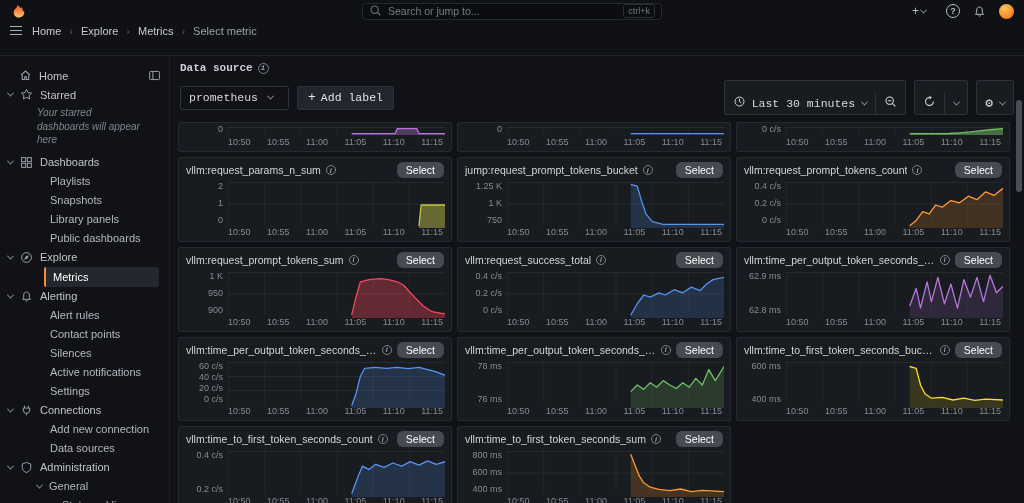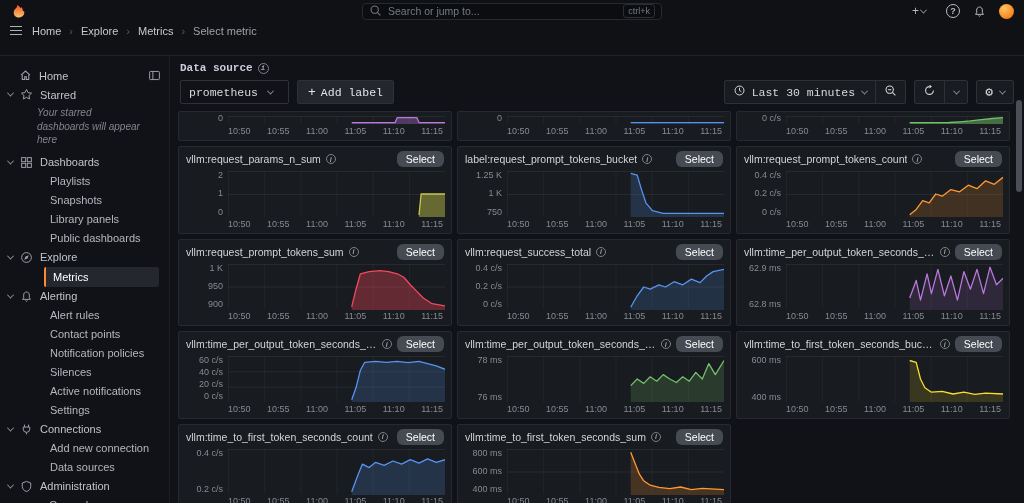--- a/index.html
+++ b/index.html
@@ -50,21 +50,21 @@
   .main { flex:1; display:flex; flex-direction:column; position:relative; overflow:hidden; min-width:0; }
   .toolbar { padding:6px 10px 7px;font-family:Liberation Mono, monospace; }
   .ds-label-row { display:flex; align-items:center; gap:5px; font-size:11px; font-weight:700; color:#ccccdc; }
   .pinfo { width:11px; height:11px; border:1px solid #7d8187; border-radius:50%; font-size:7.5px; display:inline-flex; align-items:center; justify-content:center; color:#9da1a8; font-style:italic; font-weight:700; cursor:pointer; flex:none; }
   .tb-row { display:flex; align-items:center; gap:8px; margin-top:6px; }
   .select-input { display:flex; align-items:center; gap:10px; height:24px; padding:0 8px; background:#111217; border:1px solid #2e3238; border-radius:2px; font-size:11.5px; color:#d8d9dd; min-width:104px; justify-content:center; cursor:pointer; }
   .ghost-btn { display:flex; align-items:center; gap:5px; height:24px; padding:0 10px; background:#23262c; border:1px solid #2e3238; border-radius:2px; color:#e3e4e8; font-size:11.5px; font-family:inherit; cursor:pointer; }
   .ghost-btn .plus { font-size:13px; line-height:1; }
   .tb-right { margin-left:auto; display:flex; gap:8px; }
   .btn-group { display:flex; border:1px solid #2e3238; border-radius:2px; overflow:hidden; background:#181b20; }
-  .gbtn { display:flex; align-items:center; gap:6px; padding:0 8px; height:22px; font-size:11.5px; color:#d8d9dd; border-left:1px solid #2e3238; cursor:pointer; }
+  .gbtn { display:flex; align-items:center; gap:6px; padding:0 8px; height:22px; font-size:11.5px; color:#d8d9dd; border-left:1px solid #2e3238; cursor:pointer;margin-top:11px; }
   .gbtn:first-child { border-left:none; }
   .gbtn .chev { margin-right:0; margin-left:1px; }
   .gear-glyph { font-size:13px; line-height:1; }
   
   .grid { flex:1; display:grid; grid-template-columns:repeat(3,1fr); grid-template-rows:30px repeat(4,minmax(0,1fr)); gap:5px; padding:0 14px 8px 8px; min-height:0; }
   .panel { background:#181b1f; border:1px solid #26292f; border-radius:2px; display:flex; flex-direction:column; padding:0 6px 3px; min-height:0; overflow:hidden; }
   .panel-head { display:flex; align-items:center; gap:5px; padding:4px 1px 2px;justify-content:space-between; }
   .panel-title { font-size:10.5px; color:#d3d4d8; white-space:nowrap; overflow:hidden; text-overflow:ellipsis; }
   .panel-head .pinfo { width:10px; height:10px; font-size:7px; }
   .select-btn { margin-left:auto; flex:none; background:#464a52; border:none; border-radius:6px; color:#fff; font-size:10.5px; padding:2px 9px; font-family:inherit; cursor:pointer; }
@@ -203,23 +203,20 @@
         </span>
         <span class="sb-label">Alerting</span>
       </div>
       <div class="sb-item lvl1">
         <span class="sb-label">Alert rules</span>
       </div>
       <div class="sb-item lvl1">
         <span class="sb-label">Contact points</span>
       </div>
       <div class="sb-item lvl1">
-        <span class="sb-label">Notification policies</span>
-      </div>
-      <div class="sb-item lvl1">
         <span class="sb-label">Silences</span>
       </div>
       <div class="sb-item lvl1">
         <span class="sb-label">Active notifications</span>
       </div>
       <div class="sb-item lvl1">
         <span class="sb-label">Settings</span>
       </div>
       <div class="sb-item lvl0 haschev">
         <i class="chev"></i>
@@ -393,21 +390,21 @@
             <span>10:50</span>
             <span>10:55</span>
             <span>11:00</span>
             <span>11:05</span>
             <span>11:10</span>
             <span>11:15</span>
           </div>
         </div>
         <div class="panel">
           <div class="panel-head">
-            <span class="panel-title">label:request_prompt_tokens_bucket</span>
+            <span class="panel-title">jump:request_prompt_tokens_bucket</span>
             <span class="pinfo">i</span>
             <button class="select-btn">Select</button>
           </div>
           <div class="panel-body">
             <div class="y-axis">
               <span>1.25 K</span>
               <span>1 K</span>
               <span>750</span>
             </div>
             <div class="chart" style="background-image: linear-gradient(rgba(204, 204, 220, 0.08) 1px, transparent 1px), linear-gradient(90deg, rgba(204, 204, 220, 0.05) 1px, transparent 1px); background-size: 100% 50%, 16.67% 100%;">

